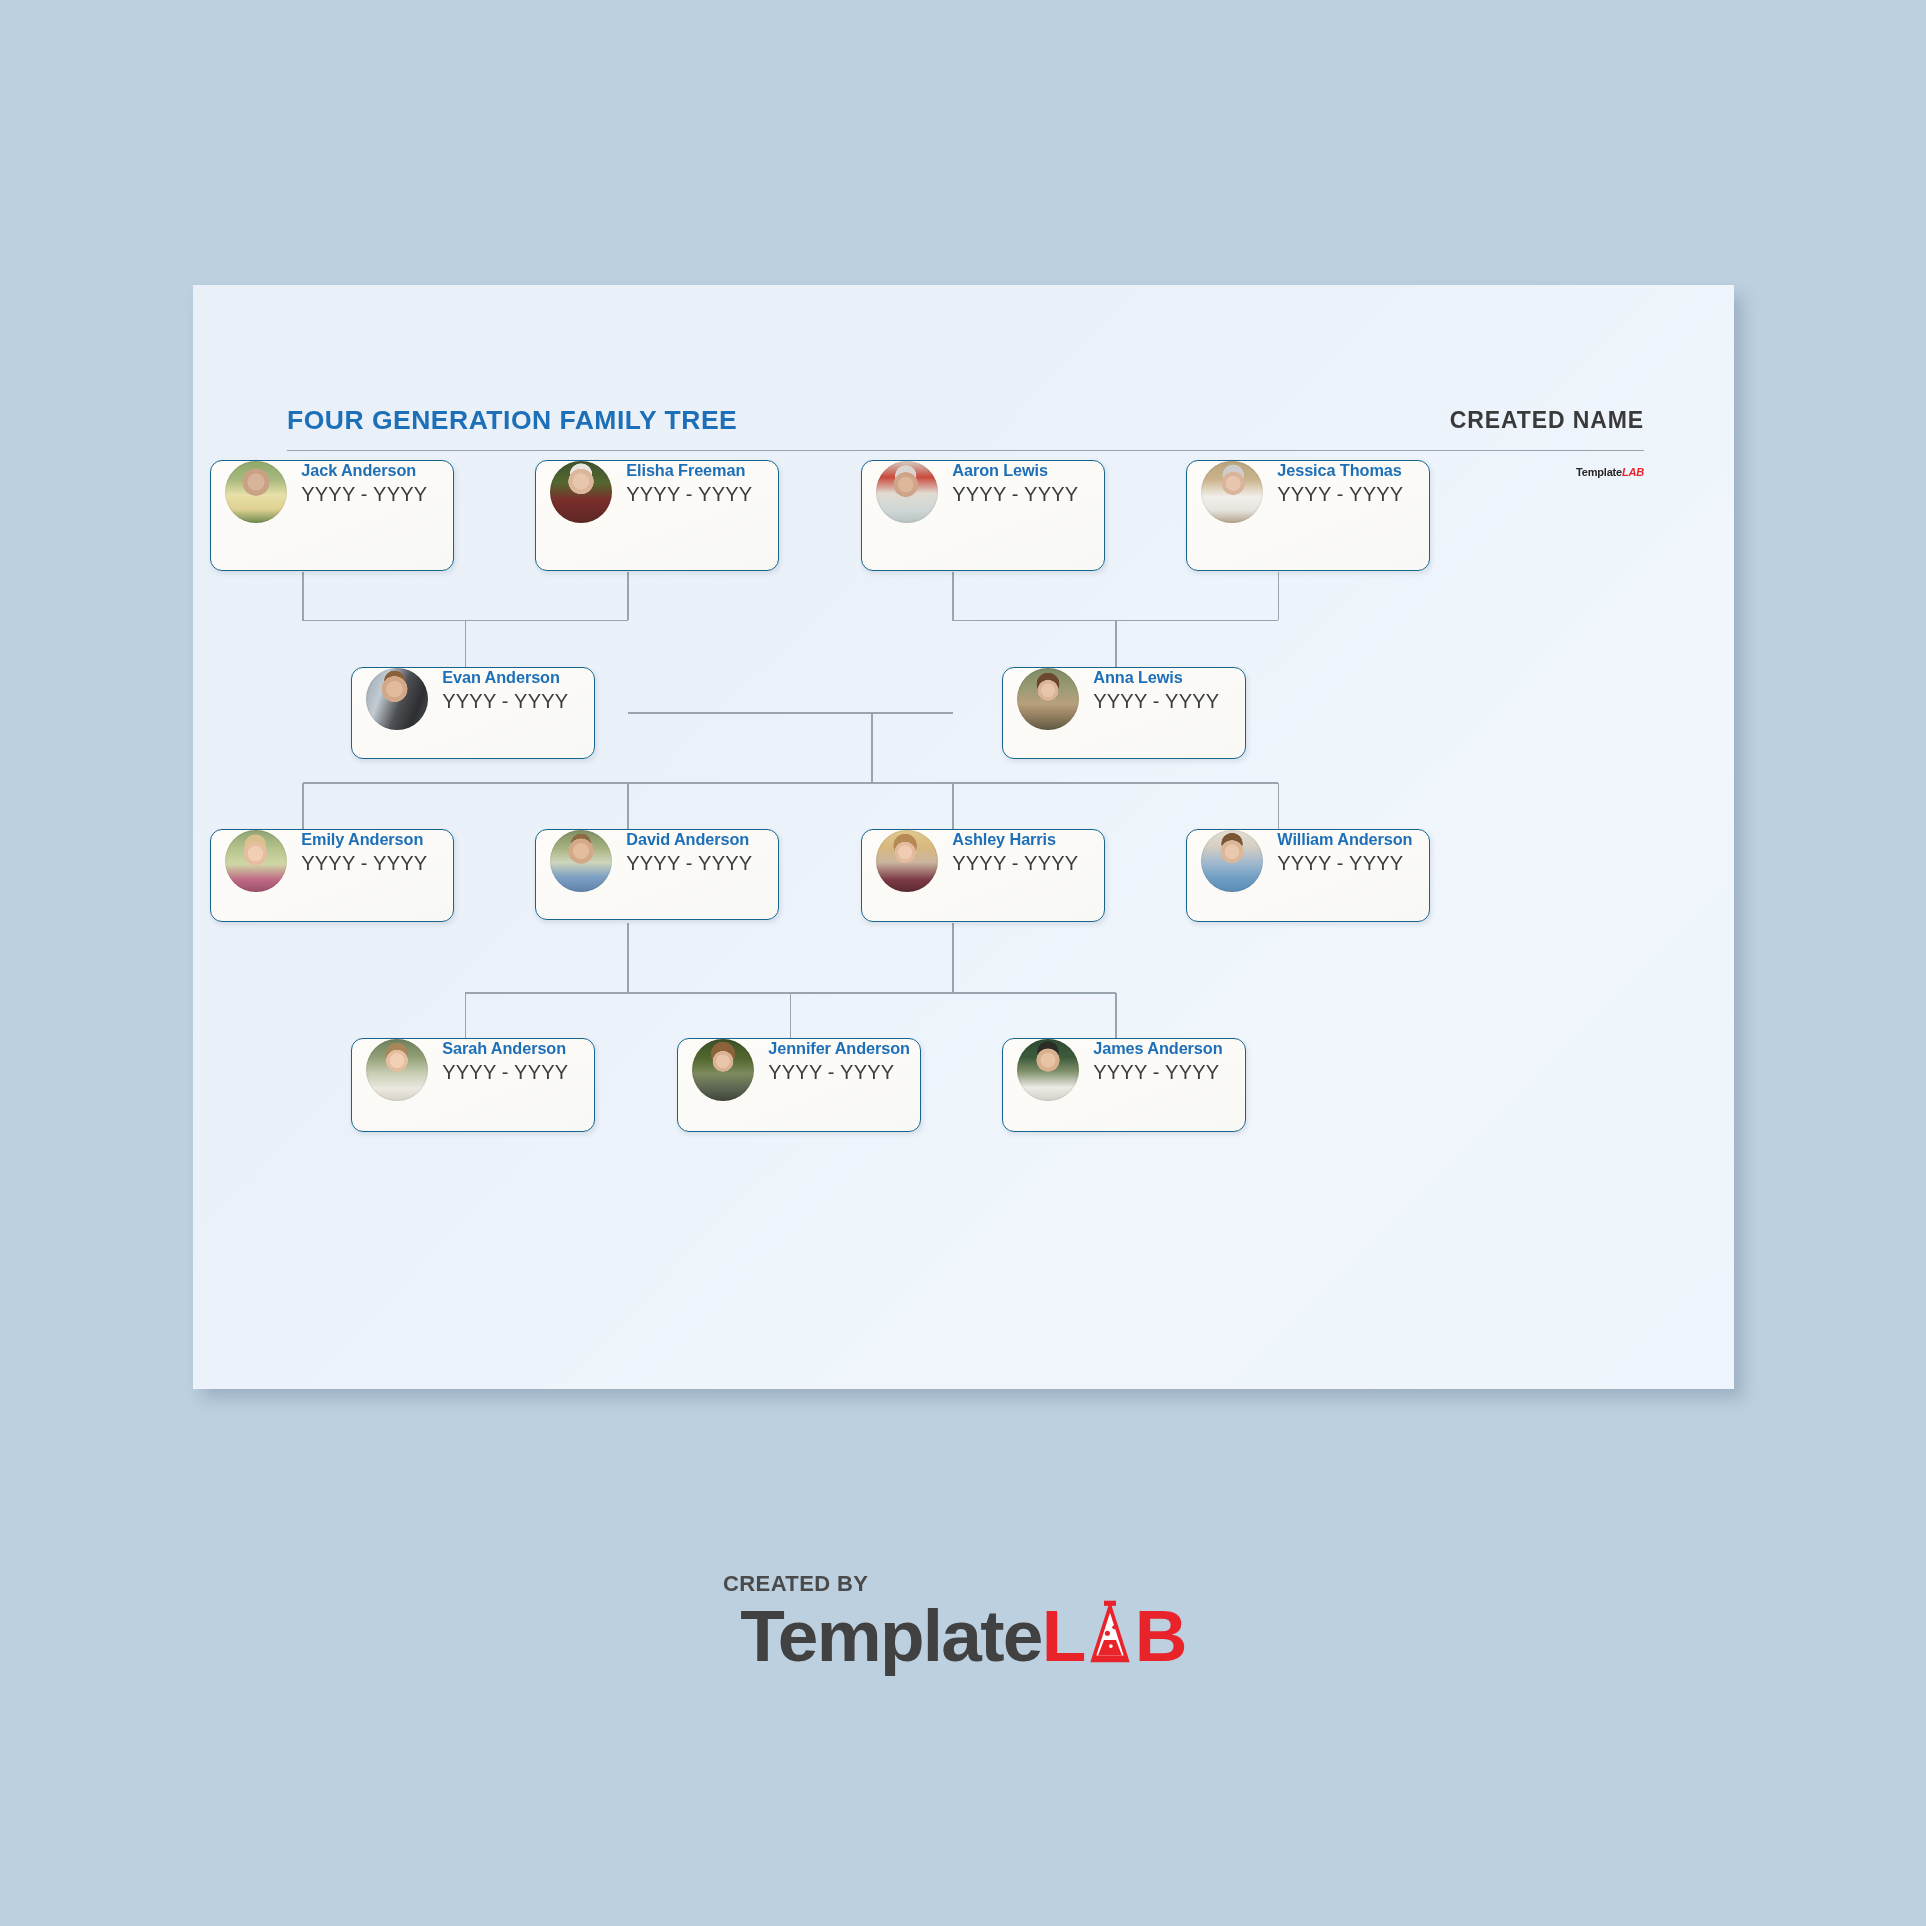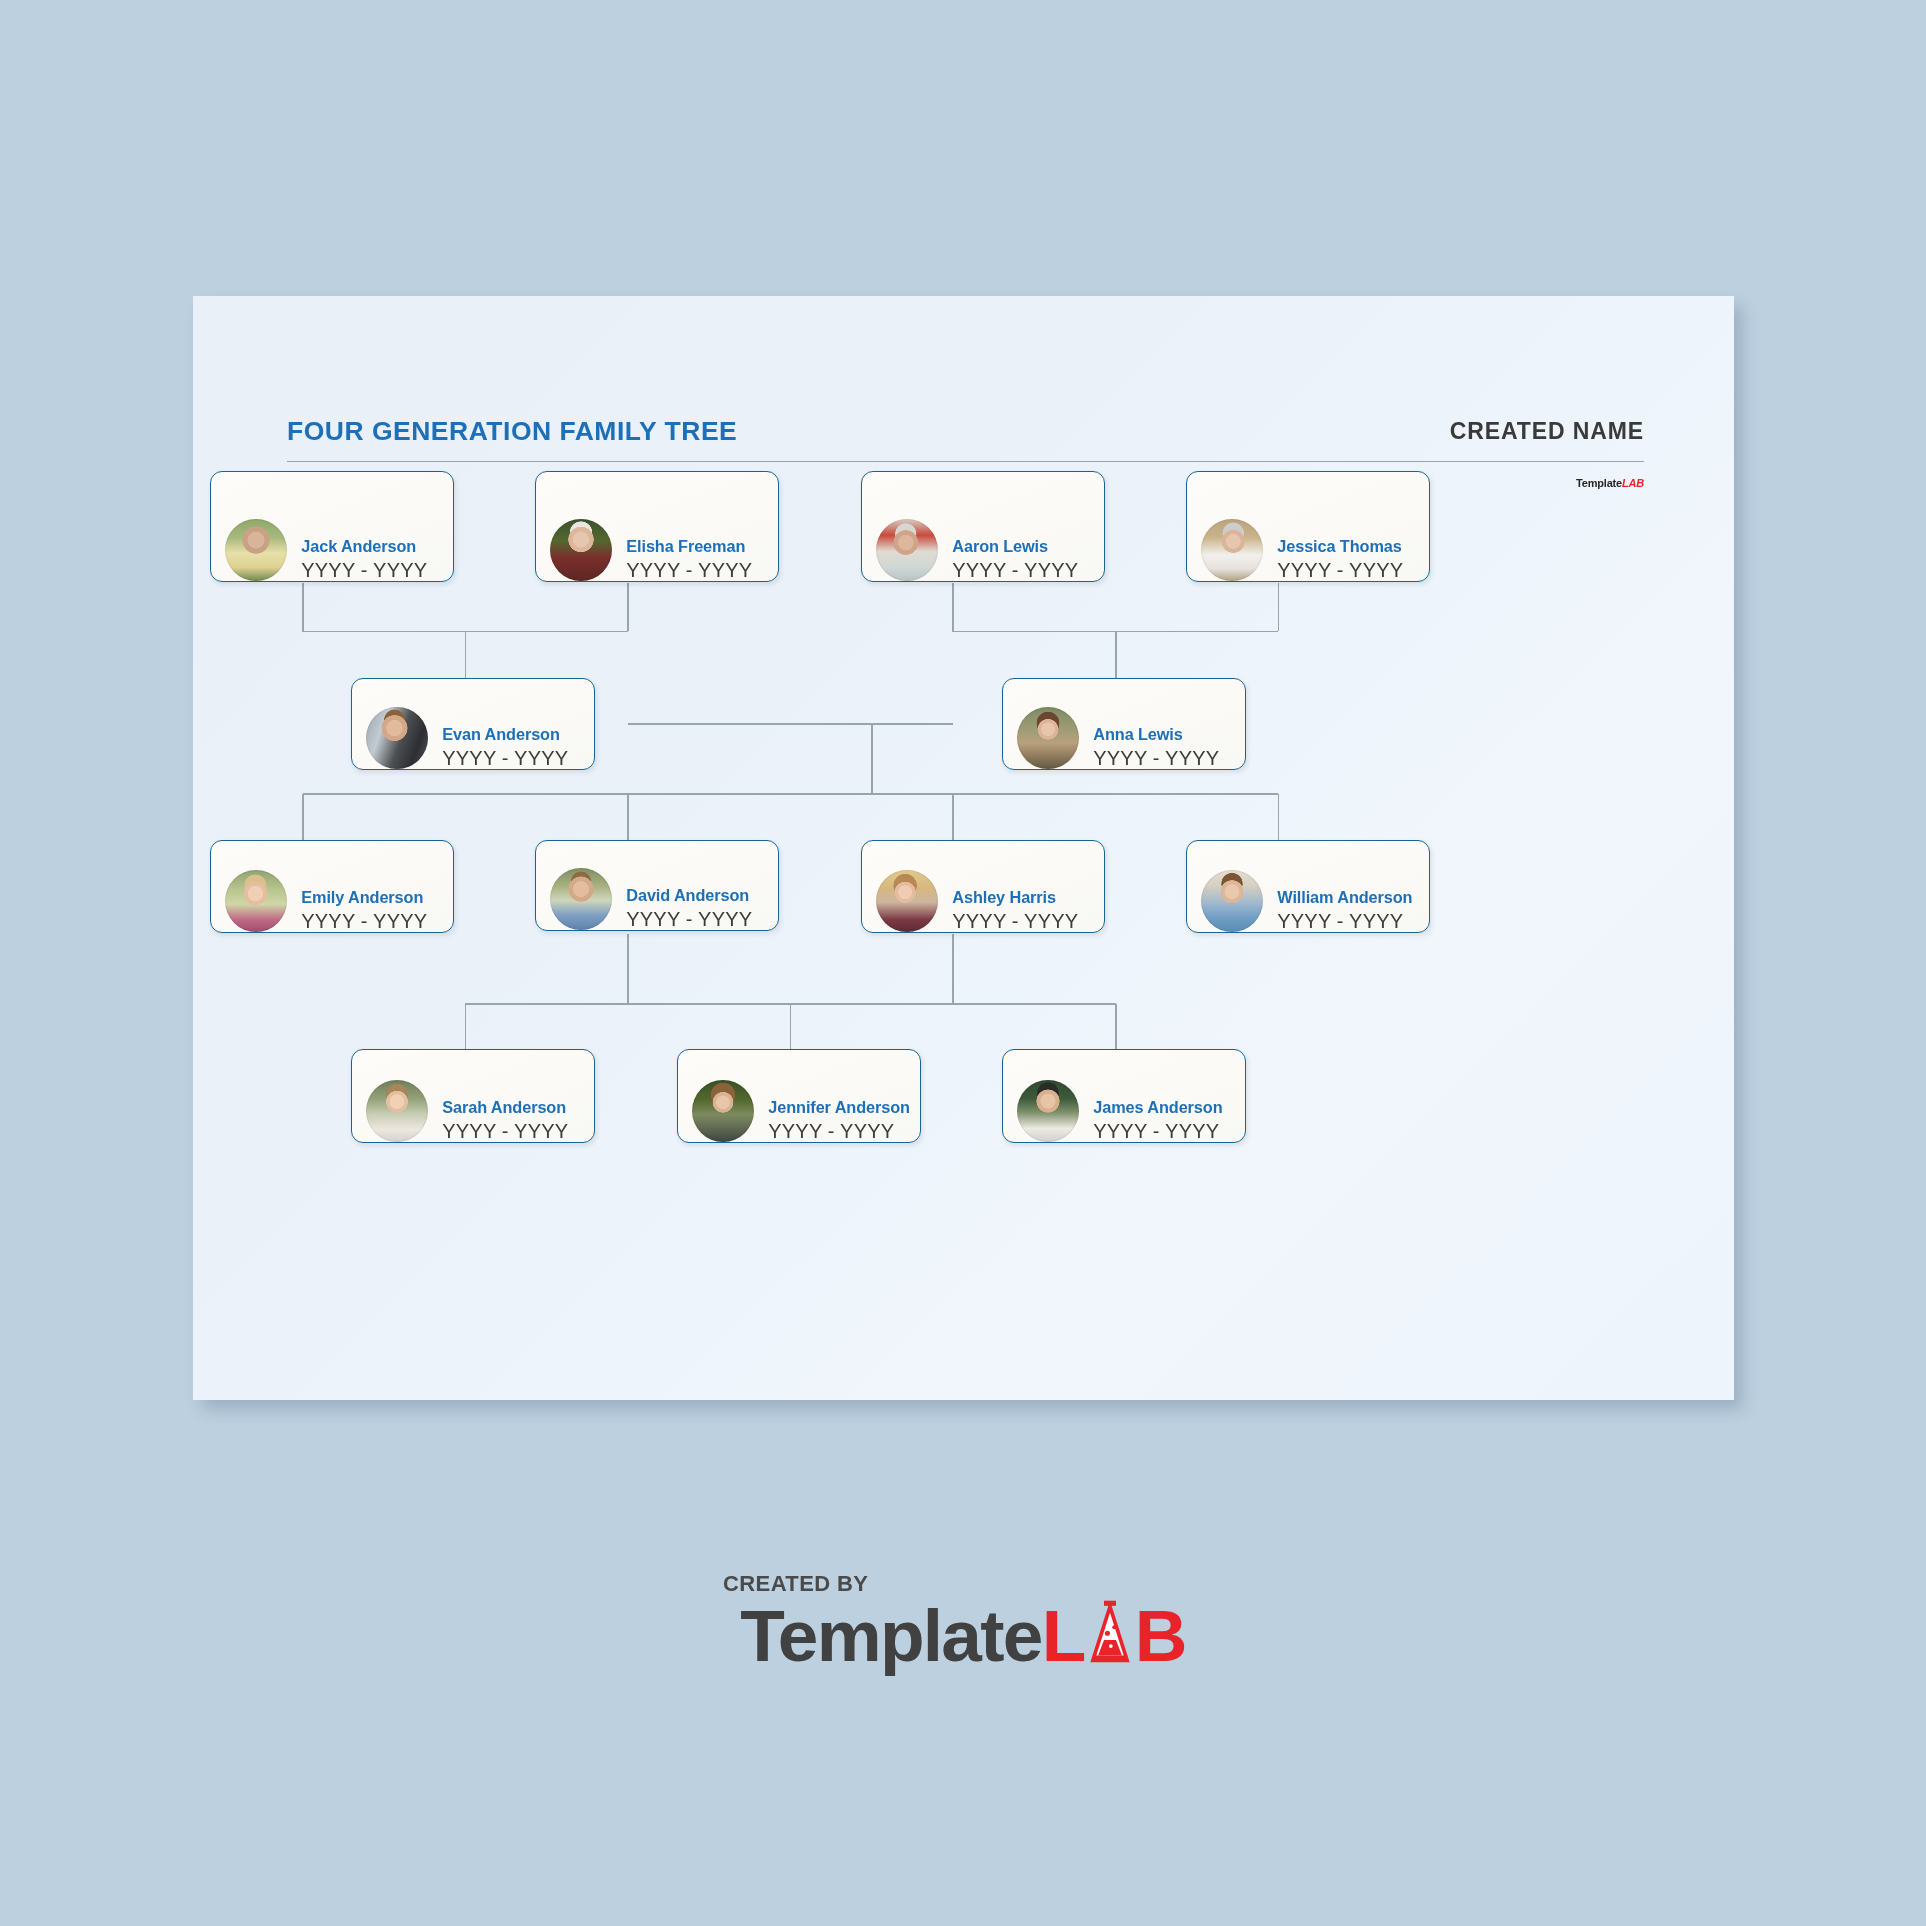--- a/index.html
+++ b/index.html
@@ -10,21 +10,20 @@
     overflow:hidden;
   }
 
   
   #sheet{
     position:absolute;
     left:193px;top:285px;
     width:1541px;height:1104px;
     background:linear-gradient(135deg,#e9f0f8 0%,#eaf1f9 35%,#f0f6fc 70%,#eef4fb 100%);
     box-shadow:8.6px 10.3px 15.4px rgba(40,60,80,0.22);
-    margin-top:11px;
   }
 
   
   #header{position:absolute;left:0;top:0;width:100%;height:103px;}
   #doc-title{
     position:absolute;left:94px;top:120px;
     font-size:26.5px;font-weight:bold;letter-spacing:0.5px;
     color:#1d6fb8;white-space:nowrap;
   }
   #family-name{
@@ -48,21 +47,21 @@
   #lines{position:absolute;left:0;top:0;width:1541px;height:1104px;}
 
   
   .card{
     position:absolute;
     box-sizing:border-box;
     border:1.7px solid #17658f;
     border-radius:12px;
     background:linear-gradient(160deg,#fdfcf8 0%,#fbfaf6 55%,#f8f8f4 100%);
     box-shadow:1.7px 2.6px 4.3px rgba(40,60,80,0.10);
-    display:flex;align-items:flex-end;
+    display:flex;align-items:flex-start;
   }
   .avatar{
     width:62px;height:62px;border-radius:50%;
     margin-left:13.7px;flex:0 0 auto;
     background-size:cover;background-position:center;
     box-shadow:inset 0 0 1.7px rgba(0,0,0,.25);
   }
   .ctext{margin-left:14.6px;line-height:1.12;}
   .cname{
     font-size:16.3px;font-weight:bold;color:#1d6fb8;

